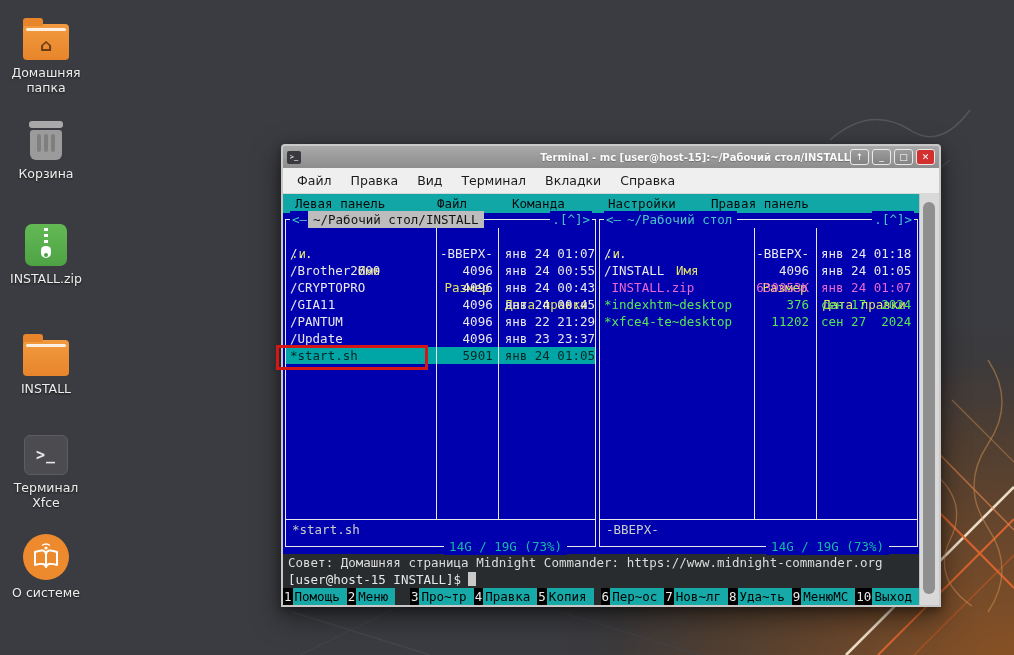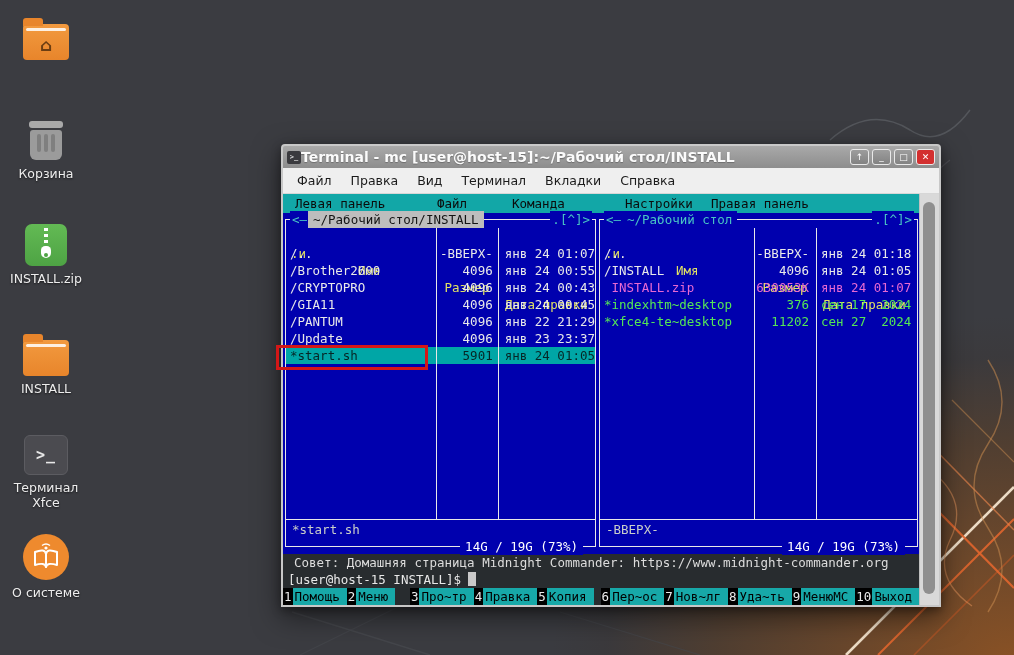--- a/index.html
+++ b/index.html
@@ -50,21 +50,21 @@
     position:absolute;left:281px;top:144px;width:656px;z-index:2;
     border:2px solid #C8C8C8;border-radius:4px 4px 0 0;
     box-shadow:0 10px 28px rgba(0,0,0,.5), 0 3px 10px rgba(0,0,0,.35);
     background:#C8C8C8;
   }
   .titlebar{height:22px;background:linear-gradient(#A9A9A9,#8D8D8D);
     display:flex;align-items:center;padding:0 4px;border-radius:2px 2px 0 0}
   .win-icon{width:14px;height:13px;background:#3A3A3E;border-radius:2px;color:#DDD;
     font-family:"DejaVu Sans Mono",monospace;font-size:7px;font-weight:bold;
     display:flex;align-items:center;justify-content:center;flex:0 0 auto}
-  .title{flex:1;text-align:left;font-size:14px;font-weight:bold;color:#FBFBFB;
+  .title{flex:1;text-align:right;font-size:10px;font-weight:bold;color:#FBFBFB;
     text-shadow:0 1px 1px #6E6E6E;white-space:nowrap;overflow:hidden}
   .win-btns{display:flex;gap:3px;flex:0 0 auto}
   .wbtn{width:17px;height:14px;border:1px solid #E9E9E9;border-radius:3px;
     background:linear-gradient(#9D9D9D,#838383);color:#FFF;font-size:9px;line-height:12px;
     display:flex;align-items:center;justify-content:center;cursor:pointer;font-family:"DejaVu Sans",sans-serif}
   .wbtn.close{background:#D32F2F;font-weight:bold}
   .gtkmenu{height:25px;background:#EFEFEF;border-bottom:1px solid #D7D7D7;
     display:flex;align-items:center;gap:19px;padding-left:14px}
   .gtkmenu span{font-size:12.5px;color:#1B1B1B;cursor:pointer}
   
@@ -99,22 +99,22 @@
   .panel.right .r-size{width:55px}
   .r-date{flex:1;padding-left:7px;white-space:pre}
   .t-dir{color:#E9E9E9}.t-exec{color:#55E755}.t-arch{color:#E869D2}
   .row.selected{background:#00A6A6}
   .row.selected .r-name,.row.selected .r-size,.row.selected .r-date{color:#062626}
   .v-sep{position:absolute;top:8px;height:291px;width:1px;background:#E8E8E8}
   .panel.left .v-sep.s1{left:150px}.panel.left .v-sep.s2{left:212px}
   .panel.right .v-sep.s1{left:154px}.panel.right .v-sep.s2{left:216px}
   .h-sep{position:absolute;left:0;right:0;top:299px;height:1px;background:#E8E8E8}
   .p-mini{position:absolute;top:301px;left:6px;color:#CACECA;white-space:pre}
-  .p-foot{position:absolute;bottom:-9px;right:12px;background:#0000AE;color:#ffffff;padding:0 5px;white-space:pre}
-  .hint{position:absolute;top:360px;left:11px;color:#DCDCDC;white-space:pre}
+  .p-foot{position:absolute;bottom:-9px;right:28px;background:#0000AE;color:#14b8a6;padding:0 5px;white-space:pre}
+  .hint{position:absolute;top:360px;left:5px;color:#DCDCDC;white-space:pre}
   .cmd{position:absolute;top:377px;left:5px;color:#E8E8E8;white-space:pre}
   .cursor{display:inline-block;width:8px;height:14px;background:#C9C9C9;vertical-align:-2px;margin-left:7px}
   .keybar{position:absolute;top:394px;left:0;width:100%;height:17px;display:flex}
   .kb-item{flex:1 1 0;display:flex;cursor:pointer}
   .kb-num{background:#000;color:#ECECEC;padding:0 1px;text-align:right;white-space:pre}
   .kb-label{background:#17A8A8;color:#000000;padding:0 7px 0 2px;white-space:pre}
   
   .red-box{position:absolute;left:276px;top:345px;width:146px;height:19px;
     border:3px solid #D31717;z-index:10;pointer-events:none}
 </style>
@@ -135,20 +135,21 @@
   <path d="M930 470 q40 30 20 70 q-18 38 22 66" stroke="#E8955B" stroke-width="1.3" fill="none" opacity="0.5"></path>
   <line x1="292" y1="612" x2="430" y2="655" stroke="#47494E" stroke-width="1.4" opacity="0.8"></line>
   <line x1="400" y1="606" x2="300" y2="655" stroke="#45474C" stroke-width="1.2" opacity="0.7"></line>
   <line x1="560" y1="612" x2="700" y2="655" stroke="#45474C" stroke-width="1.2" opacity="0.6"></line>
 </svg>
 
 <div class="dicon" style="top:16px">
   <div class="art folder">
       <div class="homeglyph">⌂</div>
     </div>
+  <div class="lbl">Домашняя папка</div>
 </div>
 <div class="dicon" style="top:120px">
   <div class="art trash">
     <div class="lid"></div>
     <div class="can">
         <div class="slat"></div>
         <div class="slat"></div>
         <div class="slat"></div>
       </div>
   </div>
@@ -199,21 +200,21 @@
     <span>Терминал</span>
     <span>Вкладки</span>
     <span>Справка</span>
   </div>
   <div class="term">
     <div class="mc">
       <div class="mc-menubar">
         <span style="left:12px">Левая панель</span>
         <span style="left:154px">Файл</span>
         <span style="left:229px">Команда</span>
-        <span style="left:342px">Настройки</span>
+        <span style="left:325px">Настройки</span>
         <span style="left:428px">Правая панель</span>
       </div>
       <div class="mc-blue"></div>
 
       <div class="panel left">
         <span class="ph ph-arrow">&lt;—</span>
         <span class="ph ph-path">~/Рабочий стол/INSTALL</span>
         <span class="ph ph-corner">.[^]&gt;</span>
         <div class="p-cols">
           <span class="c-sort">.и</span>

